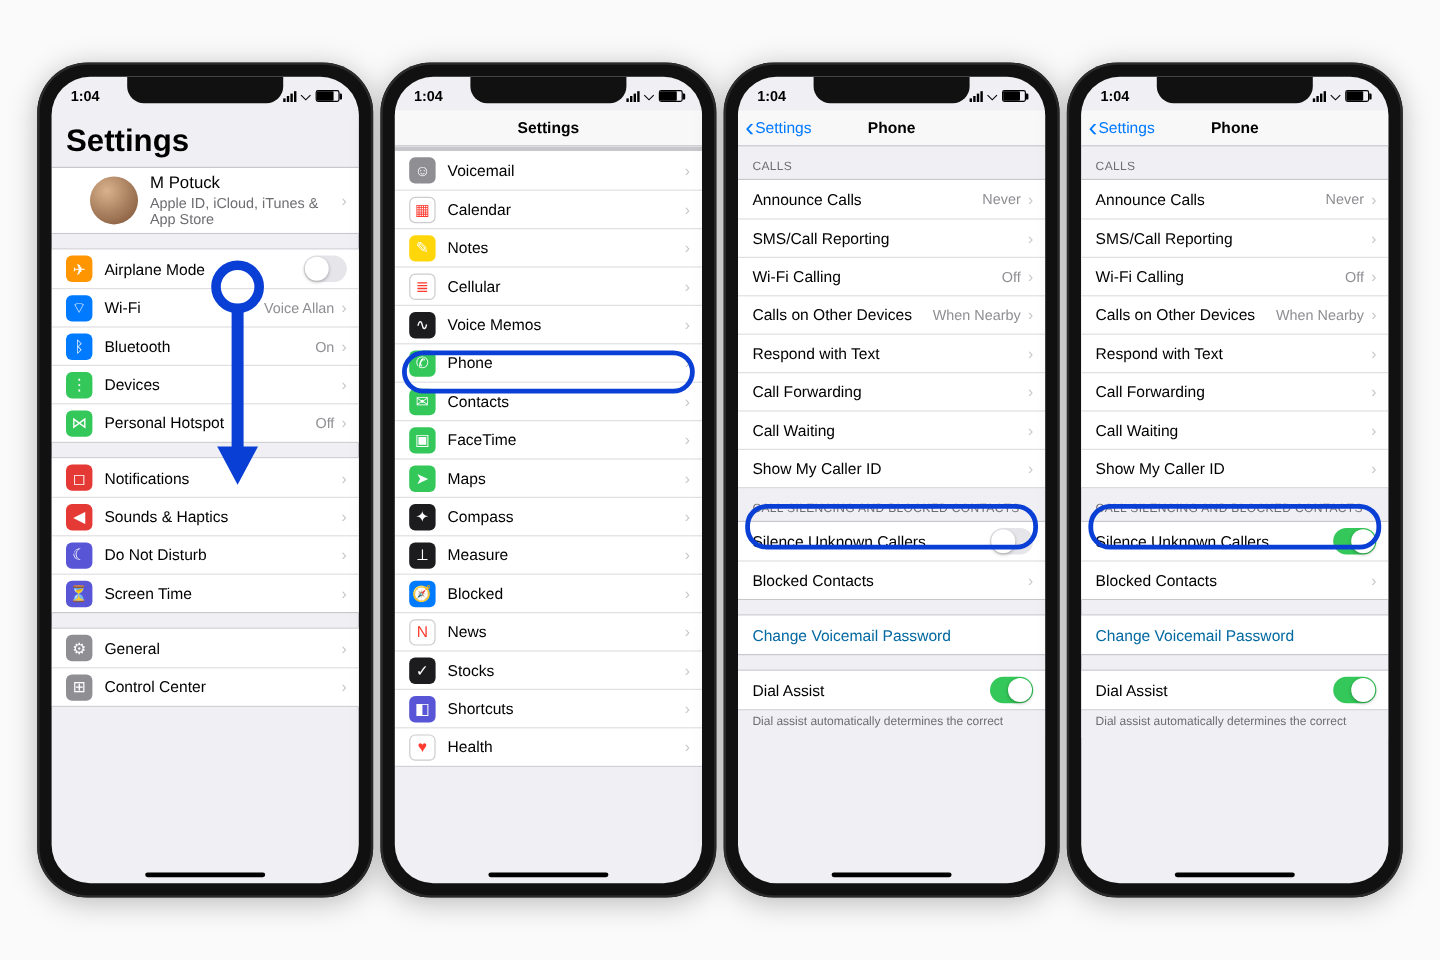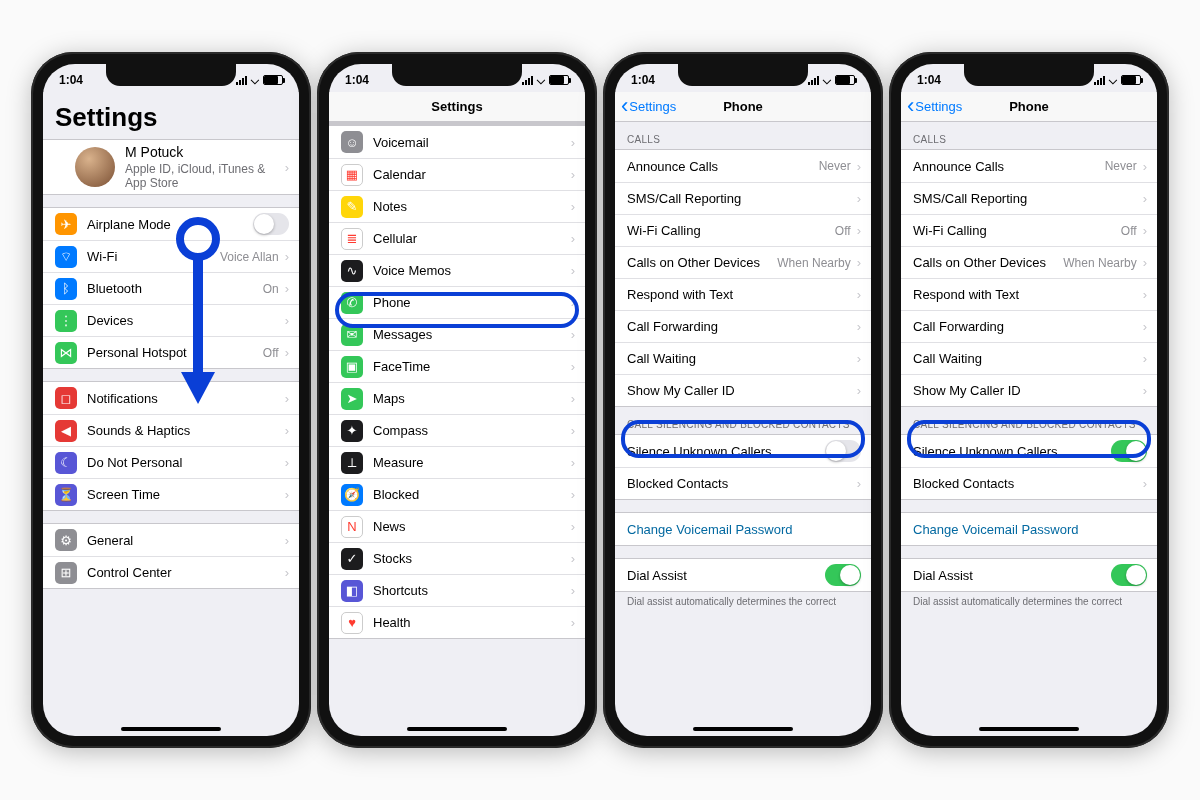--- a/index.html
+++ b/index.html
@@ -205,21 +205,21 @@
             <span class="label">Notifications</span>
             <span class="chev">›</span>
           </div>
           <div class="cell">
             <span class="icon ic-dred">◀︎</span>
             <span class="label">Sounds &amp; Haptics</span>
             <span class="chev">›</span>
           </div>
           <div class="cell">
             <span class="icon ic-indigo">☾</span>
-            <span class="label">Do Not Personal</span>
+            <span class="label">Do Not Disturb</span>
             <span class="chev">›</span>
           </div>
           <div class="cell">
             <span class="icon ic-indigo">⏳</span>
             <span class="label">Screen Time</span>
             <span class="chev">›</span>
           </div>
         </div>
       <div class="group" id="p1g3">
           <div class="cell">
@@ -292,21 +292,21 @@
             <span class="label">Voice Memos</span>
             <span class="chev">›</span>
           </div>
           <div class="cell">
             <span class="icon ic-green">✆</span>
             <span class="label">Phone</span>
             <span class="chev">›</span>
           </div>
           <div class="cell">
             <span class="icon ic-green">✉︎</span>
-            <span class="label">Messages</span>
+            <span class="label">Contacts</span>
             <span class="chev">›</span>
           </div>
           <div class="cell">
             <span class="icon ic-green">▣</span>
             <span class="label">FaceTime</span>
             <span class="chev">›</span>
           </div>
           <div class="cell">
             <span class="icon ic-green">➤</span>
             <span class="label">Maps</span>

